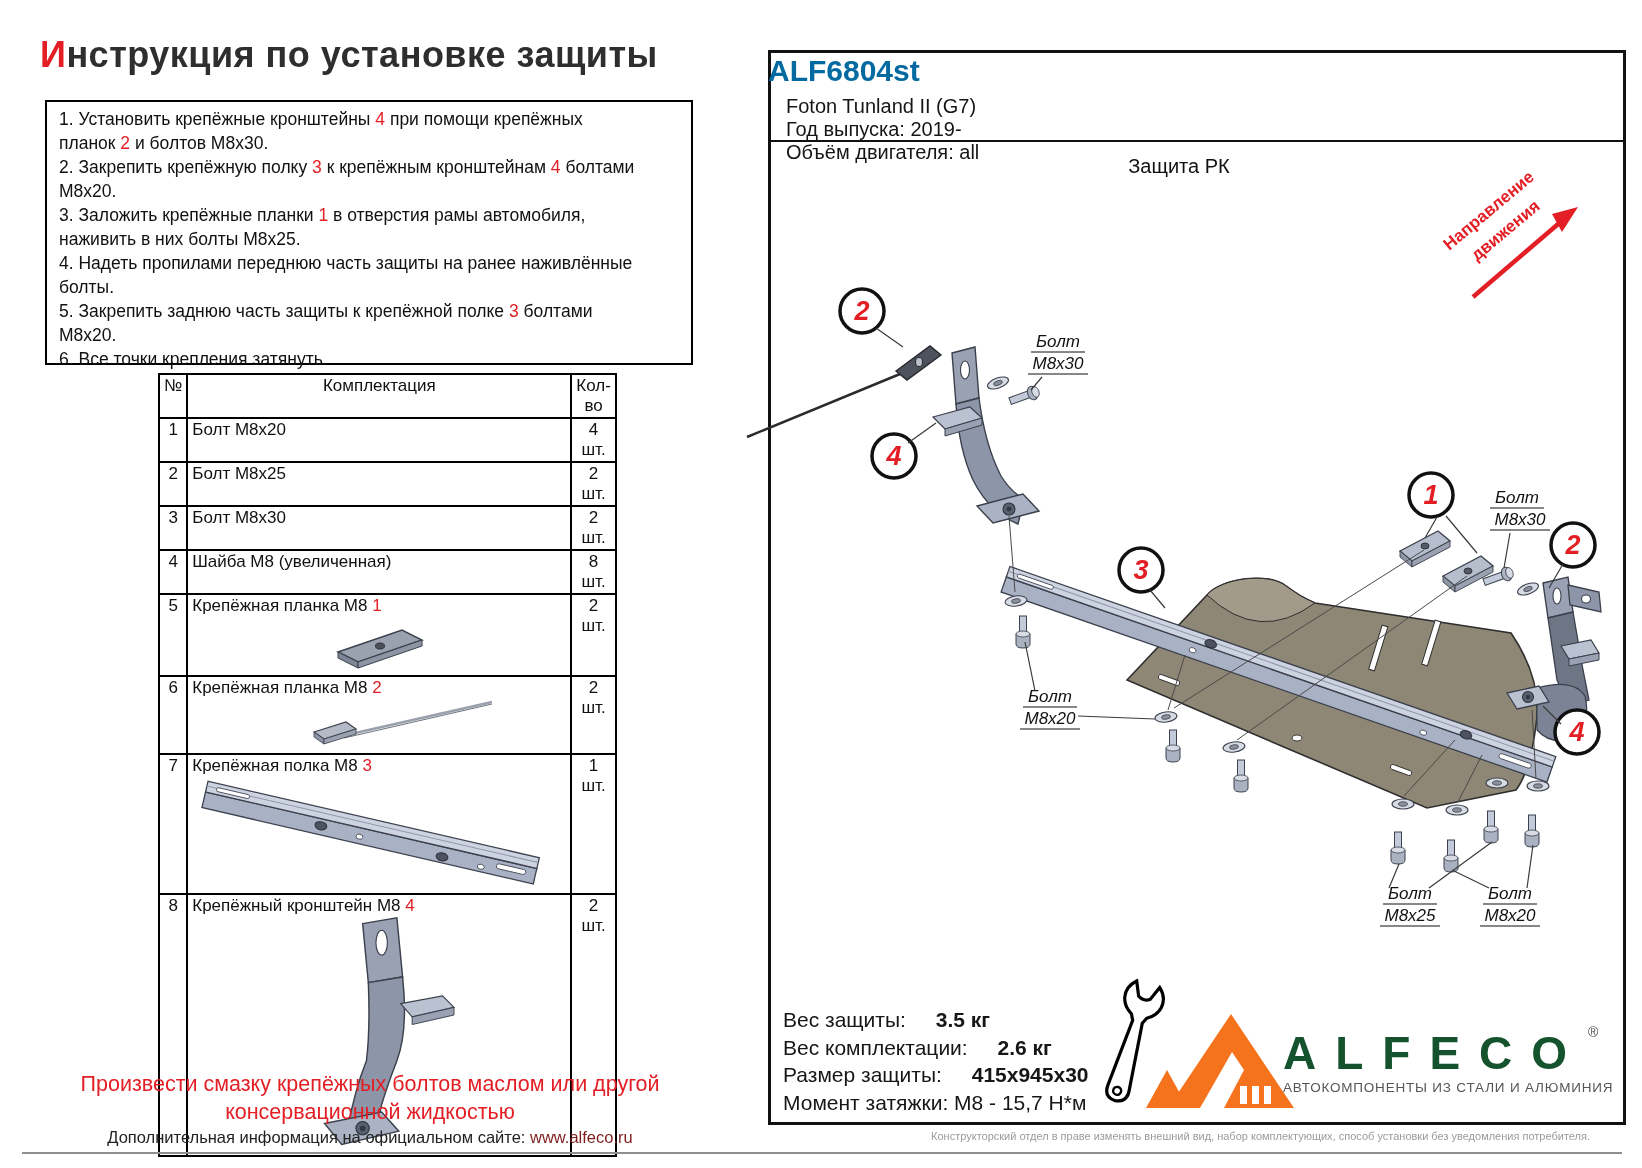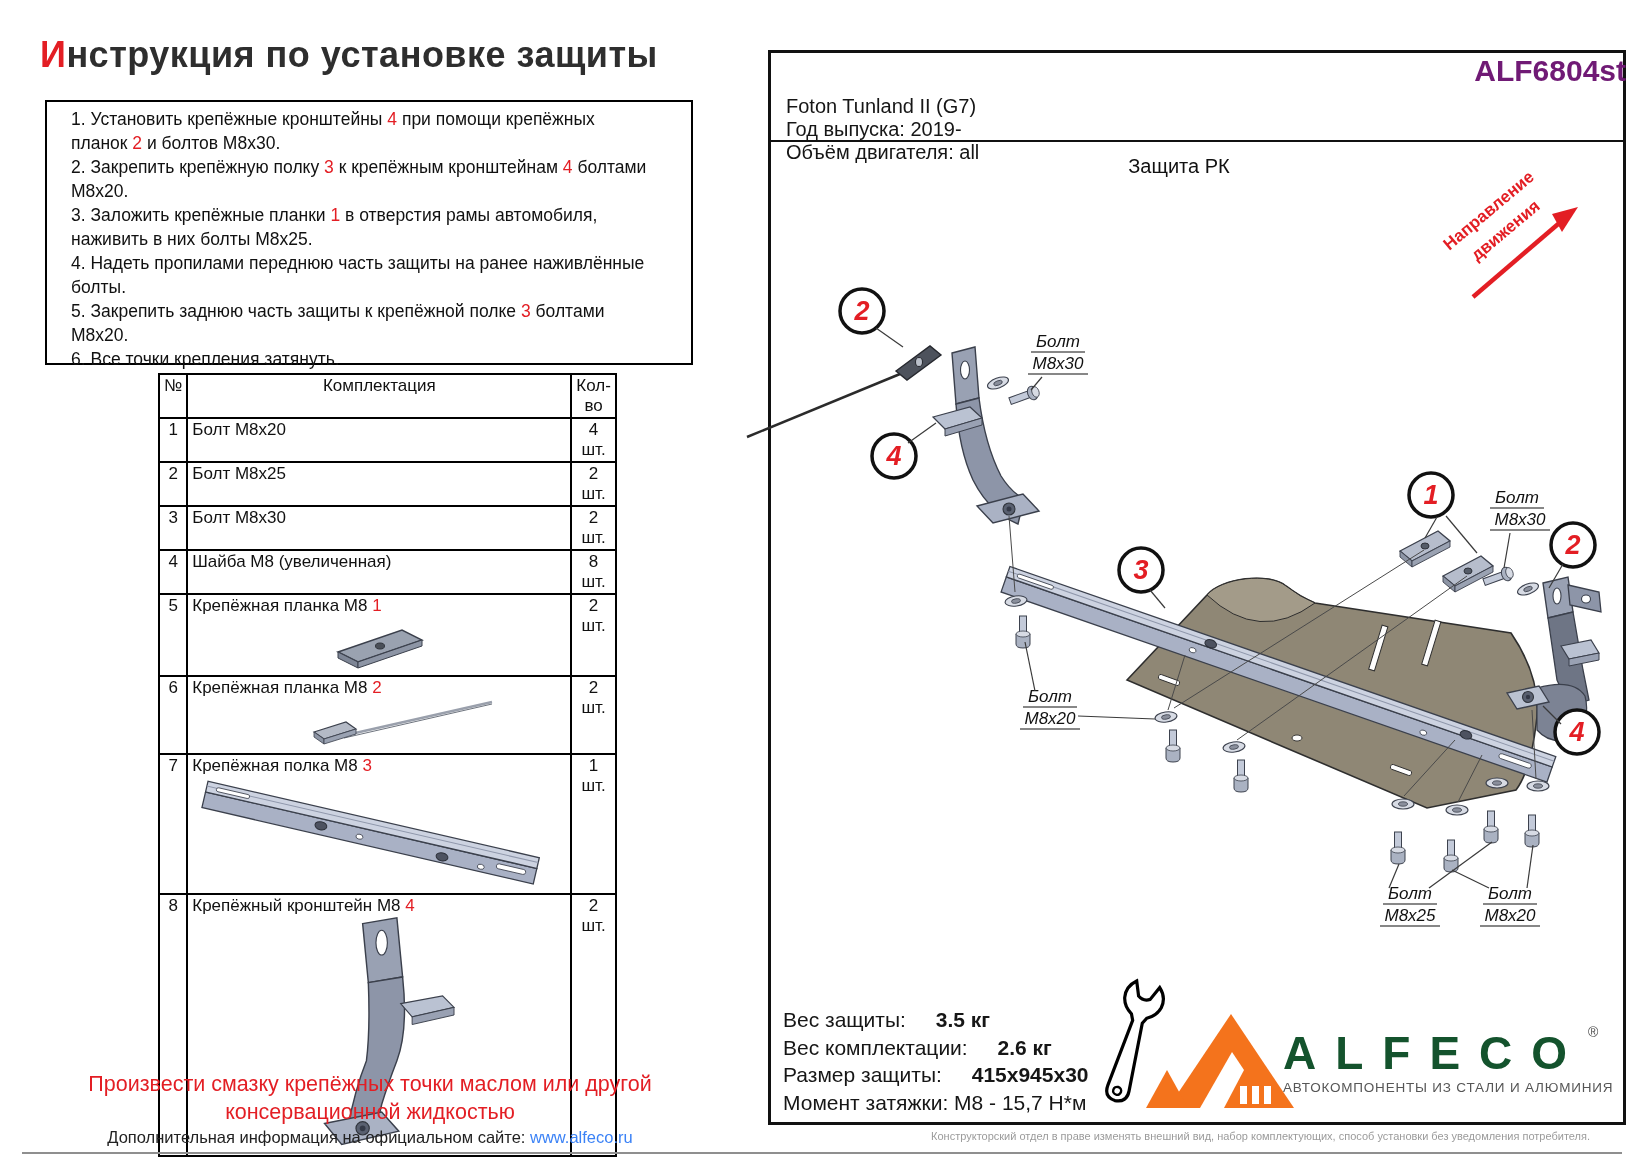--- a/index.html
+++ b/index.html
@@ -3,35 +3,35 @@
 <meta charset="utf-8">
 <style>
   html,body{margin:0;padding:0;background:#fff;}
   .page{position:relative;width:1642px;height:1168px;background:#fff;overflow:hidden;
         font-family:"Liberation Sans",sans-serif;color:#1c1c1c;}
   .abs{position:absolute;}
   
   .title{left:40px;top:34px;width:680px;font-size:36px;font-weight:700;color:#2e2e2e;letter-spacing:.5px;}
   .red{color:#e31e24;}
   .instr-box{left:45px;top:100px;width:648px;height:265px;border:2px solid #000;box-sizing:border-box;
-             padding:5px 24px;font-size:17.5px;line-height:24px;color:#111;}
+             padding:5px 12px;font-size:17.5px;line-height:24px;color:#111;}
   .instr-box p{margin:0;white-space:pre-wrap;}
   .instr-box .ref{color:#e31e24;}
   table.parts{left:158px;top:373px;width:422px;border-collapse:collapse;font-size:17px;color:#111;}
   table.parts th,table.parts td{border:2px solid #000;padding:1px 4px;vertical-align:top;}
   table.parts th{font-weight:400;height:22px;}
   .c-num{width:34px;text-align:center;}
   .c-qty{width:72px;text-align:center;}
   .cellimg{display:block;}
   .warning{left:40px;top:1070px;width:660px;text-align:center;color:#e31e24;font-size:21.5px;line-height:28px;}
   .siteline{left:40px;top:1128px;width:660px;text-align:center;font-size:16.5px;color:#222;}
-  .sitelink{color:#3b82f6;text-decoration:none;cursor:pointer;}
+  .sitelink{color:#7f1d1d;text-decoration:none;cursor:pointer;}
   
   .panel{left:768px;top:50px;width:858px;height:1075px;border:3px solid #111;box-sizing:border-box;}
-  .hdr-code{left:0;right:0;top:54px;text-align:right;font-size:30px;font-weight:700;color:#701a75;}
+  .hdr-code{left:0;right:0;top:54px;text-align:left;font-size:30px;font-weight:700;color:#0369a1;}
   .hdr-row{left:786px;top:95px;width:824px;display:flex;justify-content:space-between;font-size:20px;color:#161616;flex-direction:column;}
   .specs{left:783px;top:1006px;font-size:21px;line-height:27.5px;color:#161616;}
   .specs .v{font-weight:700;margin-left:24px;}
   .fineprint{left:864px;top:1130px;width:726px;text-align:right;font-size:11px;color:#9b9b9b;}
   .bottomline{left:22px;top:1152px;width:1600px;height:2px;background:#8f8f8f;}
   
   .logoname{left:1283px;top:1026px;width:320px;font-size:46px;font-weight:700;letter-spacing:19px;color:#14532d;white-space:nowrap;}
   .logoreg{left:1588px;top:1024px;font-size:14px;color:#4b4b4b;}
   .logosub{left:1283px;top:1080px;width:320px;font-size:13.5px;letter-spacing:.8px;color:#565656;white-space:nowrap;}
   
@@ -149,21 +149,21 @@
           <circle cx="92" cy="223" r="7" fill="#596070" stroke="#30343c" stroke-width="1.2"></circle>
           <circle cx="92" cy="223" r="3" fill="#343947"></circle>
         </svg>
       </td>
       <td class="c-qty">2 шт.</td>
     </tr>
   </tbody>
     </table>
 
   <div class="abs warning">
-    <div>Произвести смазку крепёжных точки маслом или другой</div>
+    <div>Произвести смазку крепёжных болтов маслом или другой</div>
     <div>консервационной жидкостью</div>
   </div>
   <div class="abs siteline"><span>Дополнительная информация на официальном сайте: </span><span class="sitelink">www.alfeco.ru</span></div>
 
   <div class="abs panel"></div>
   <div class="abs hdr-code" style="left:768px;width:858px;top:54px;">ALF6804st</div>
   <div class="abs hdr-row">
     <span>Foton Tunland II (G7)</span>
     <span>Год выпуска: 2019-</span>
     <span>Объём двигателя: all</span>

